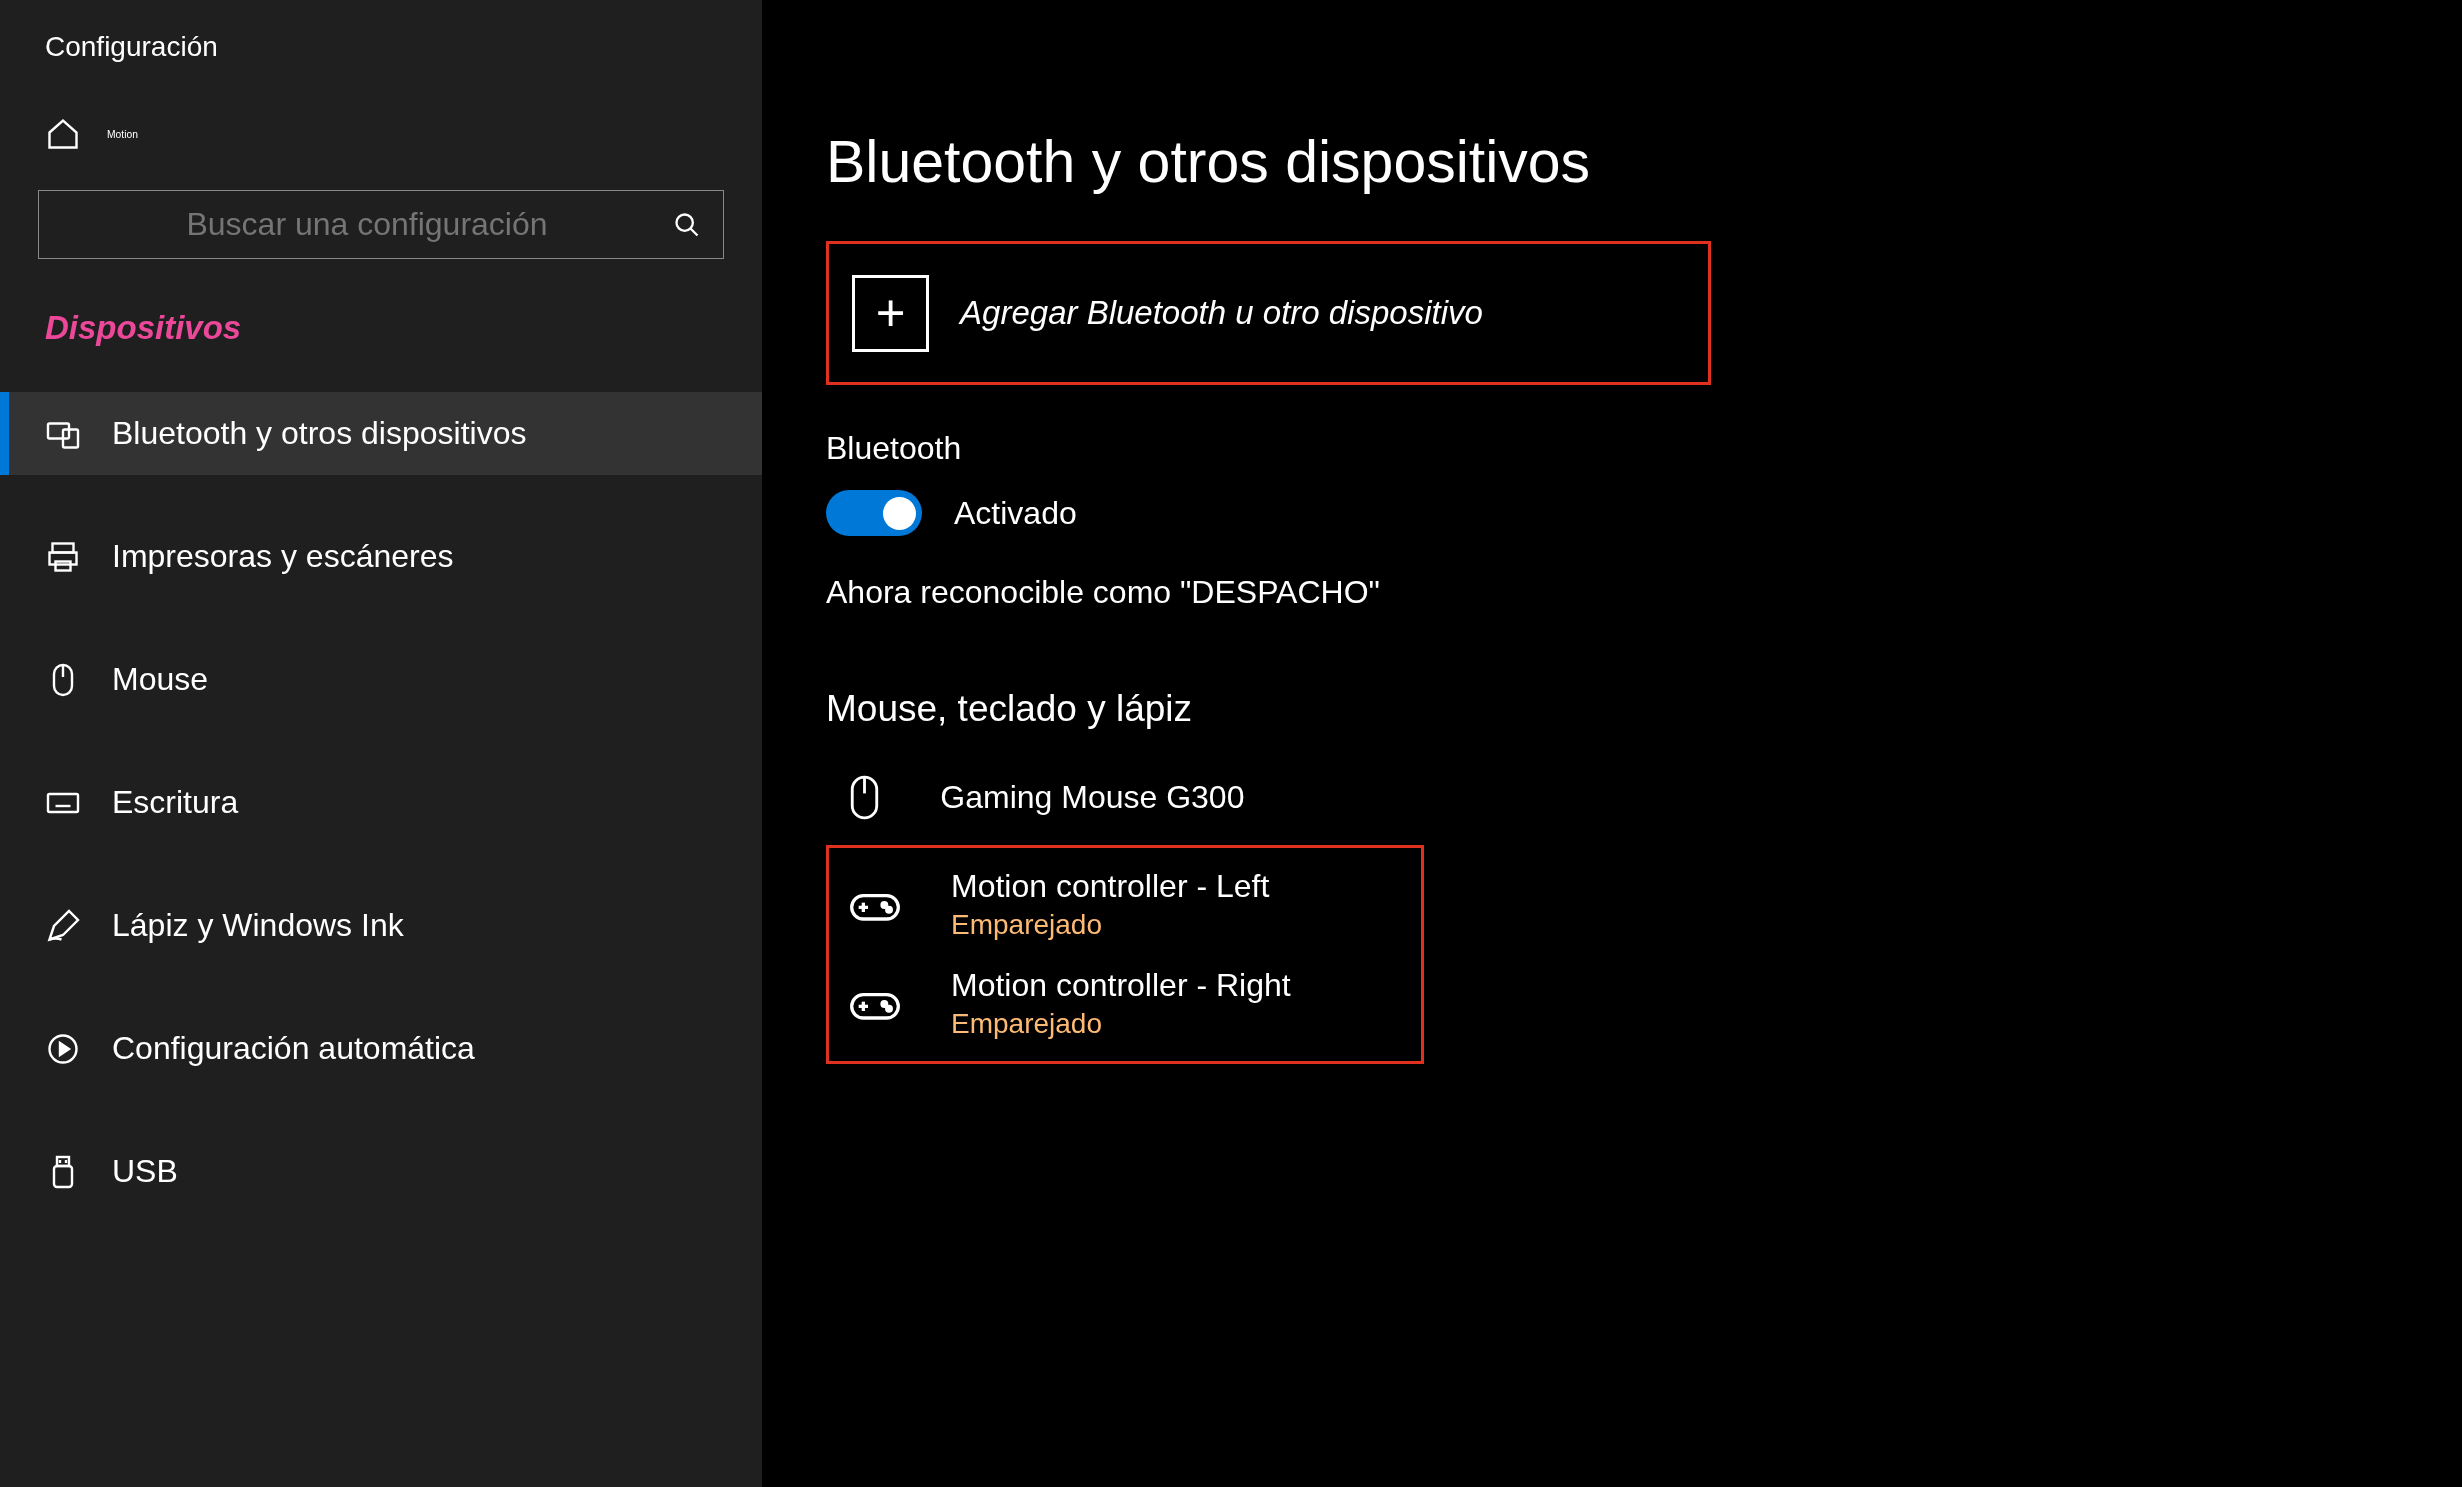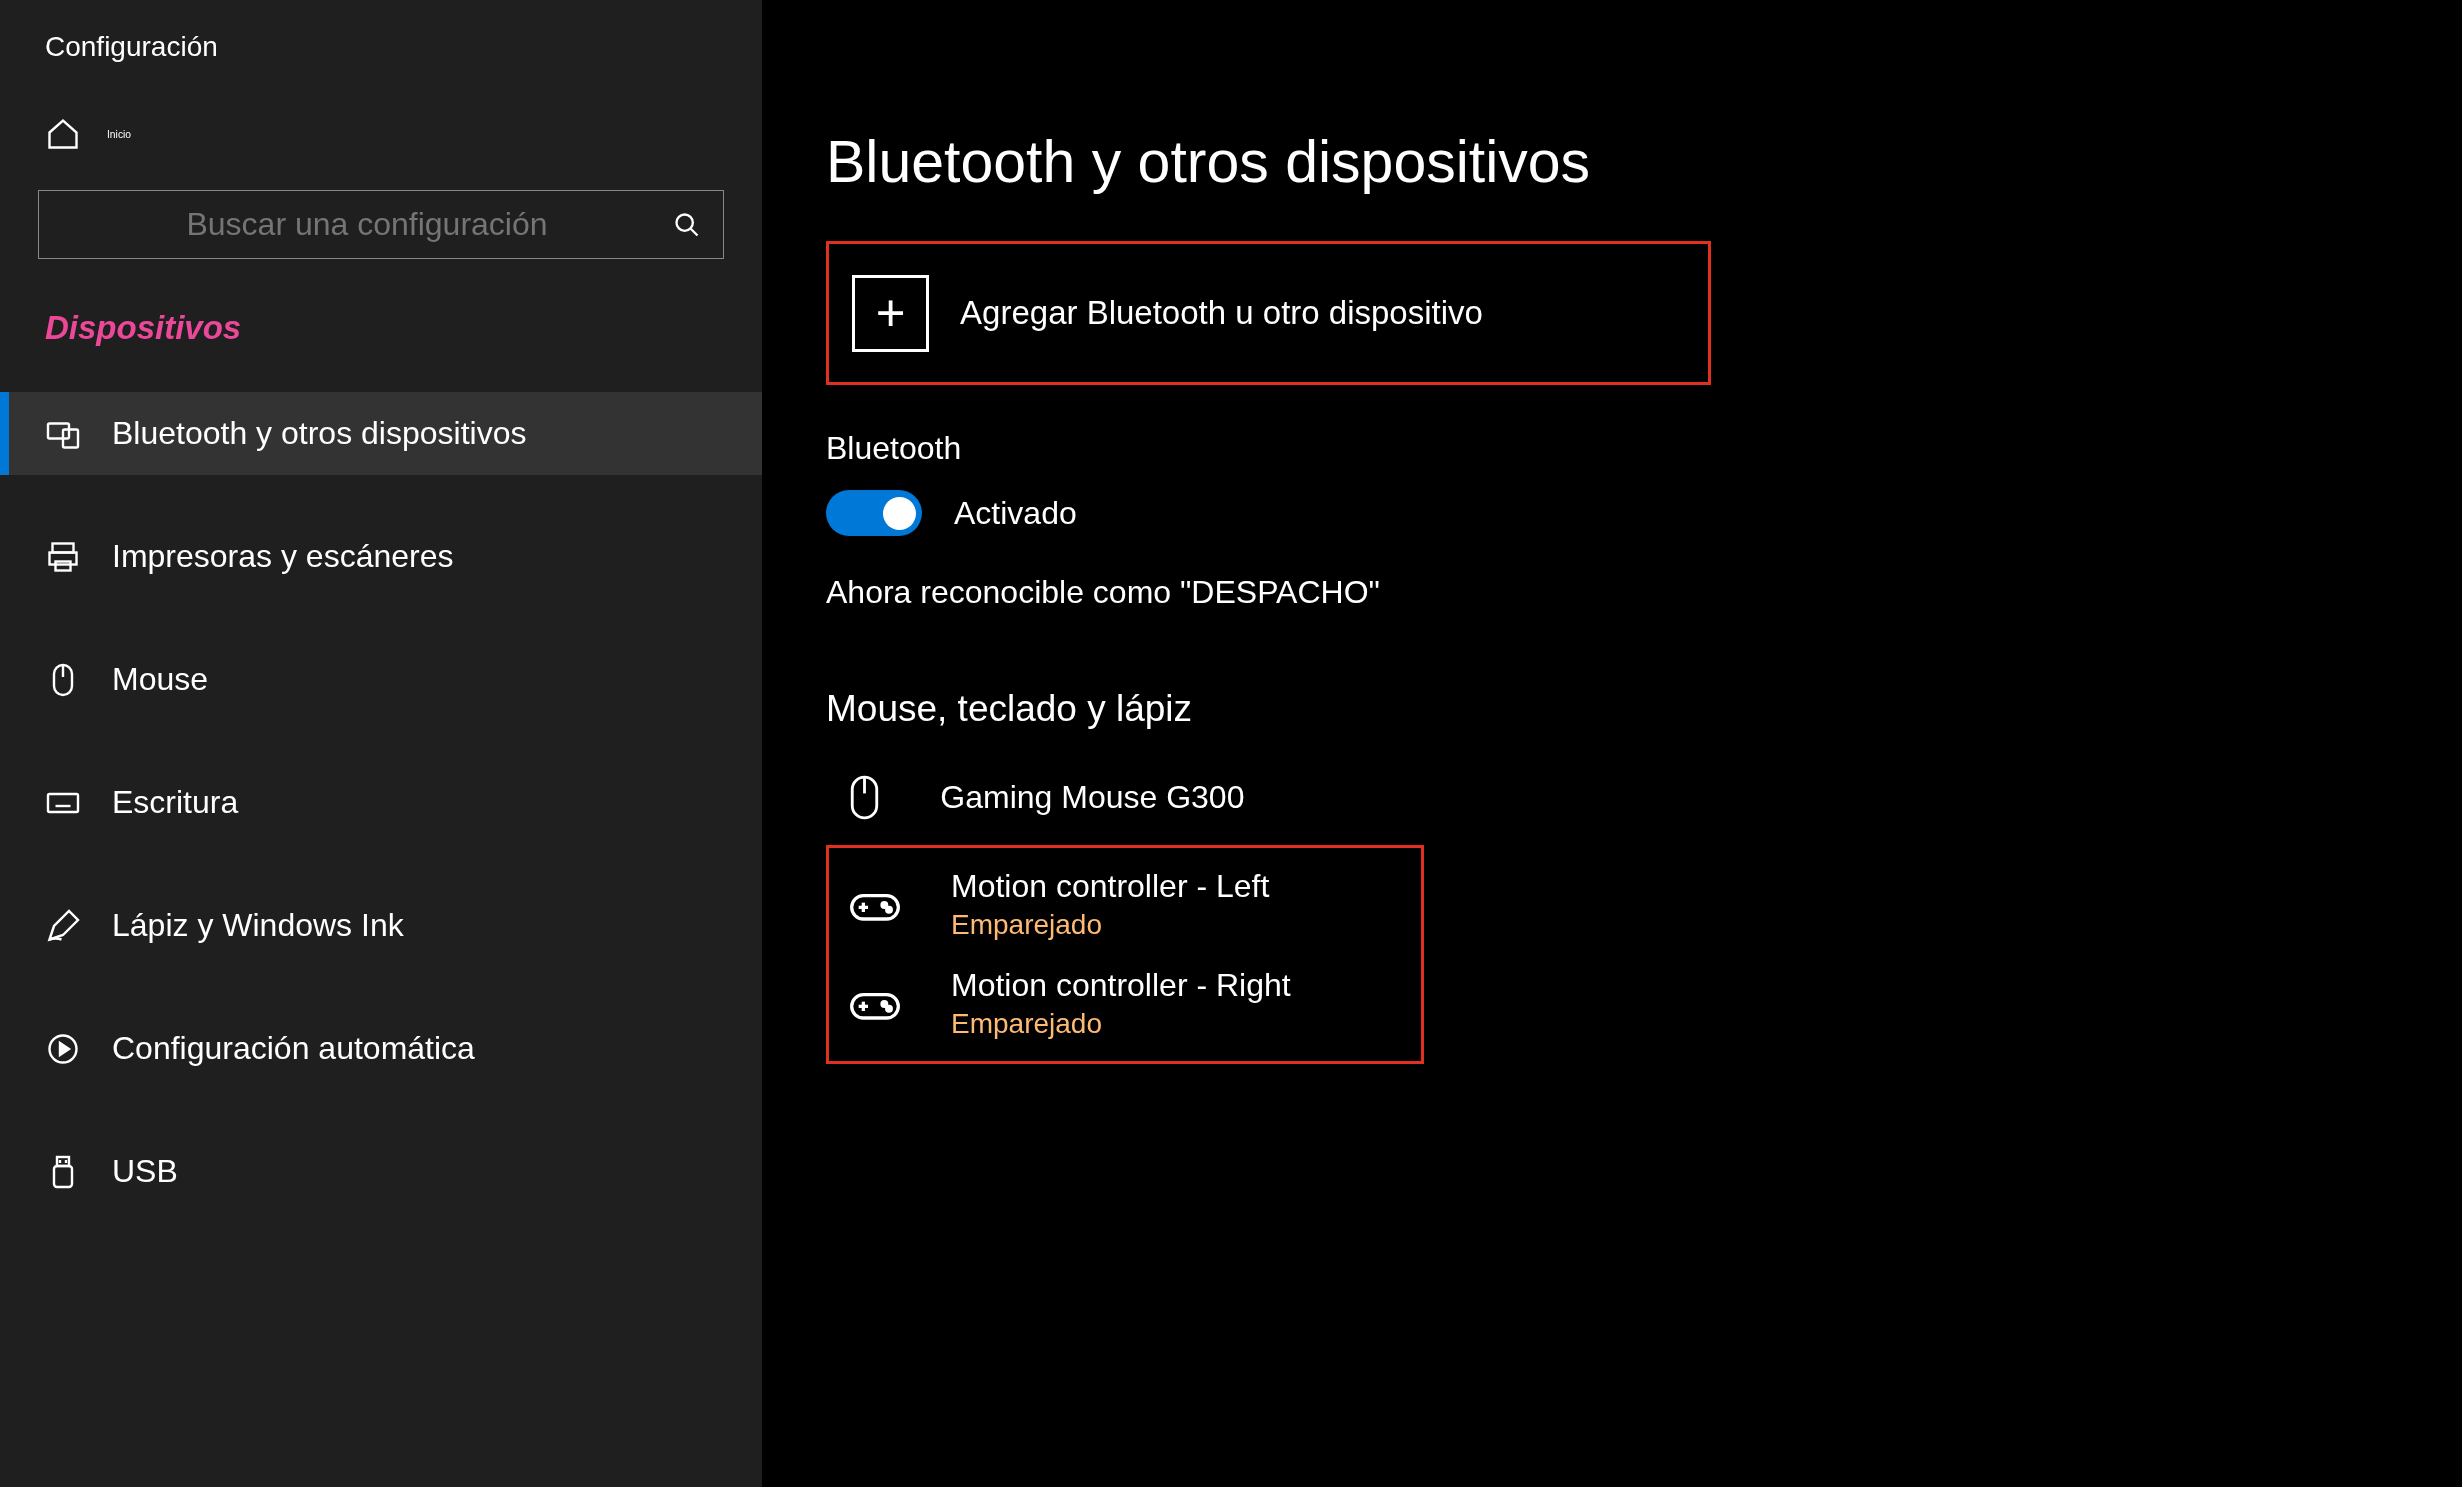--- a/index.html
+++ b/index.html
@@ -106,21 +106,21 @@
     cursor: pointer;
   }
   .plus-box {
     width: 77px; height: 77px;
     border: 3.2px solid #fff;
     display:flex; align-items:center; justify-content:center;
     font-size: 51px;
     font-weight: 200;
     line-height: 1;
   }
-  .add-device-row .label { font-size: 33px; }
+  .add-device-row .label { font-size: 33px; font-style: italic; }
   .highlight {
     border: 3.2px solid #e03020;
     padding: 7.7px;
   }
   .highlight-1 { width: 885px; margin-bottom: 45px;}
   .highlight-2 { width: 598px; margin-top: 6.4px;}
   .sub-head {
     font-size: 32px;
     font-weight: 400;
     margin: 6.4px 0 23px 0;
@@ -156,21 +156,21 @@
 
 <div class="sidebar">
   <div class="win-title">Configuración</div>
 
   <div class="home-row">
     <span class="icon">
       <svg viewBox="0 0 24 24" width="36" height="36" stroke-width="1.6">
           <path d="M3 11 L12 3 L21 11 V21 H3 Z"></path>
         </svg>
     </span>
-    <span>Inicio</span>
+    <span>Motion</span>
   </div>
 
   <div class="search-box">
     <input type="text" placeholder="Buscar una configuración" style="">
     <span class="search-icon">
       <svg viewBox="0 0 24 24" width="28" height="28" stroke-width="2">
           <circle cx="10" cy="10" r="7"></circle>
           <line x1="15" y1="15" x2="21" y2="21"></line>
         </svg>
     </span>

